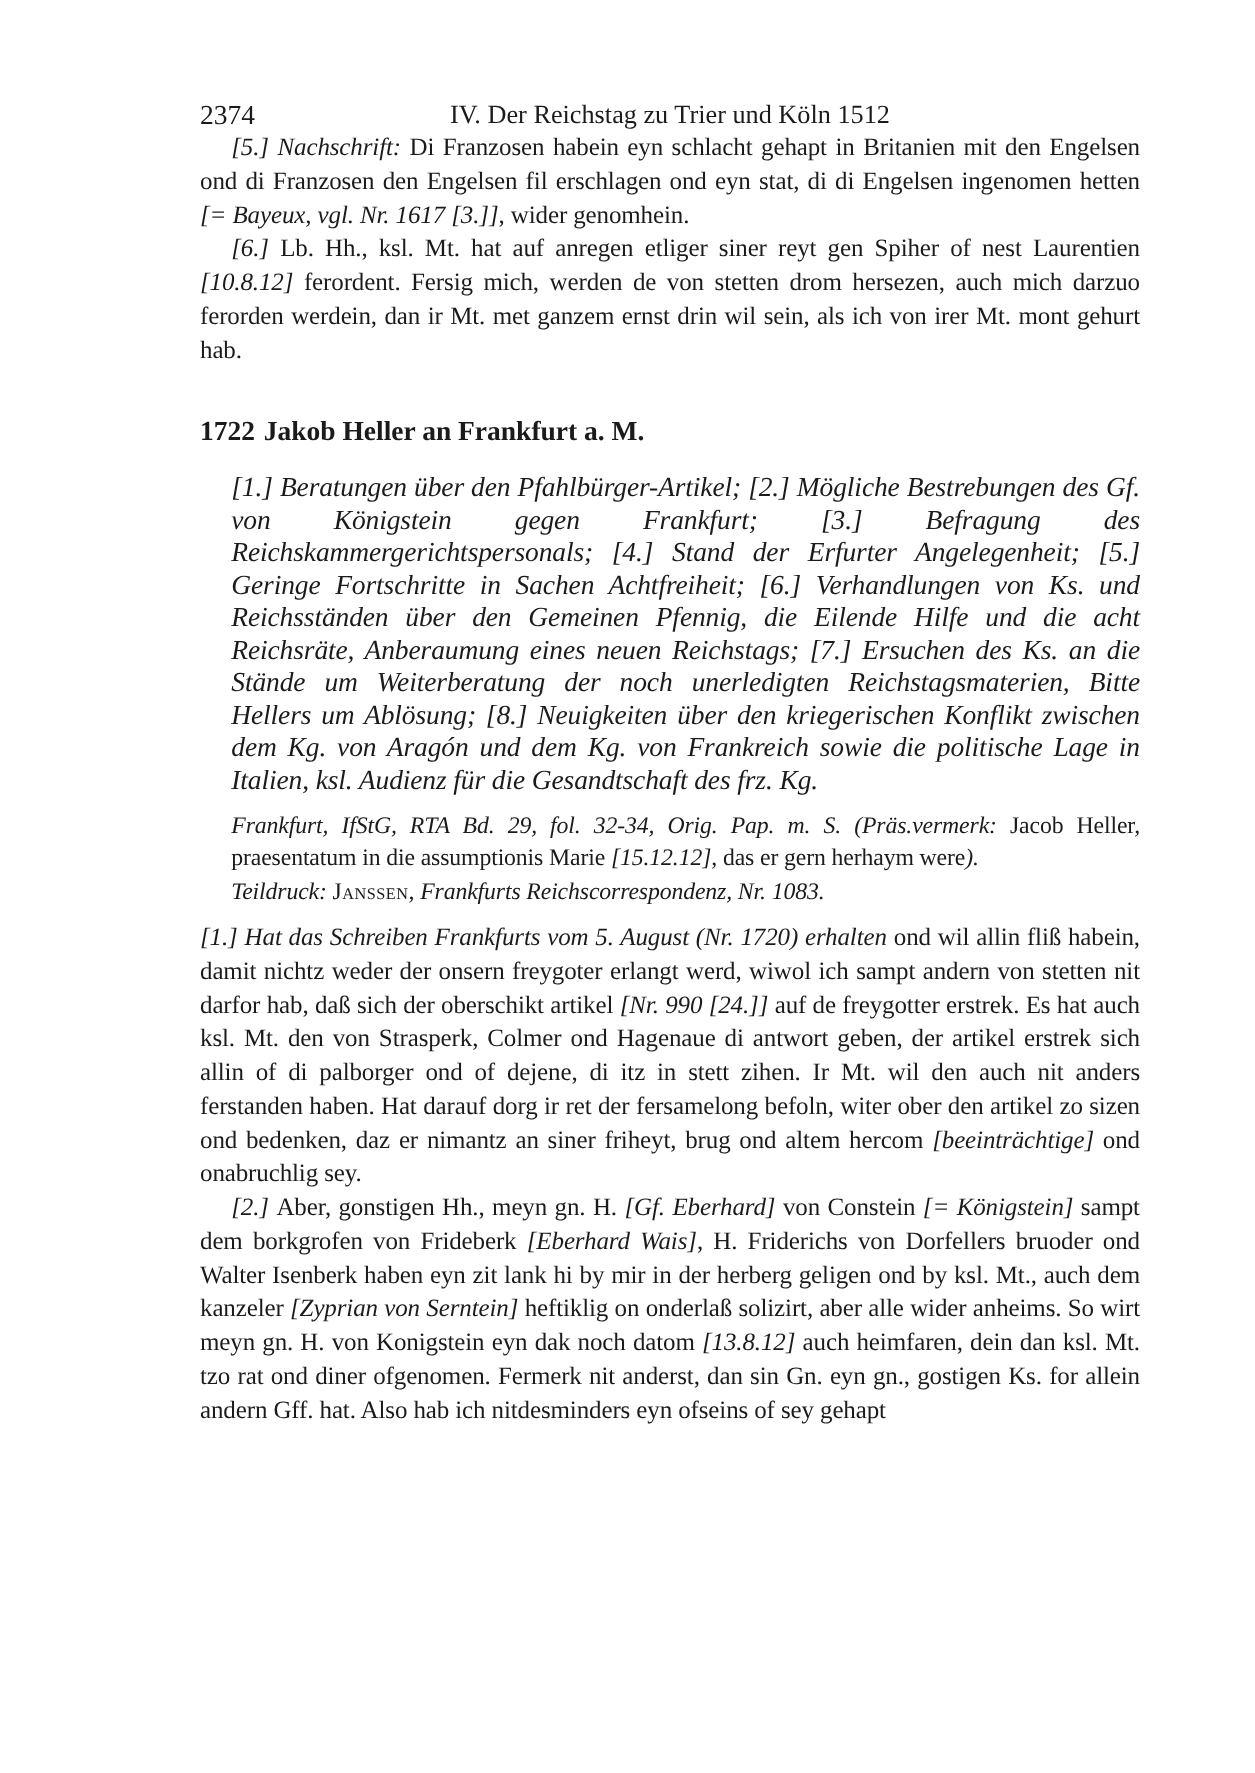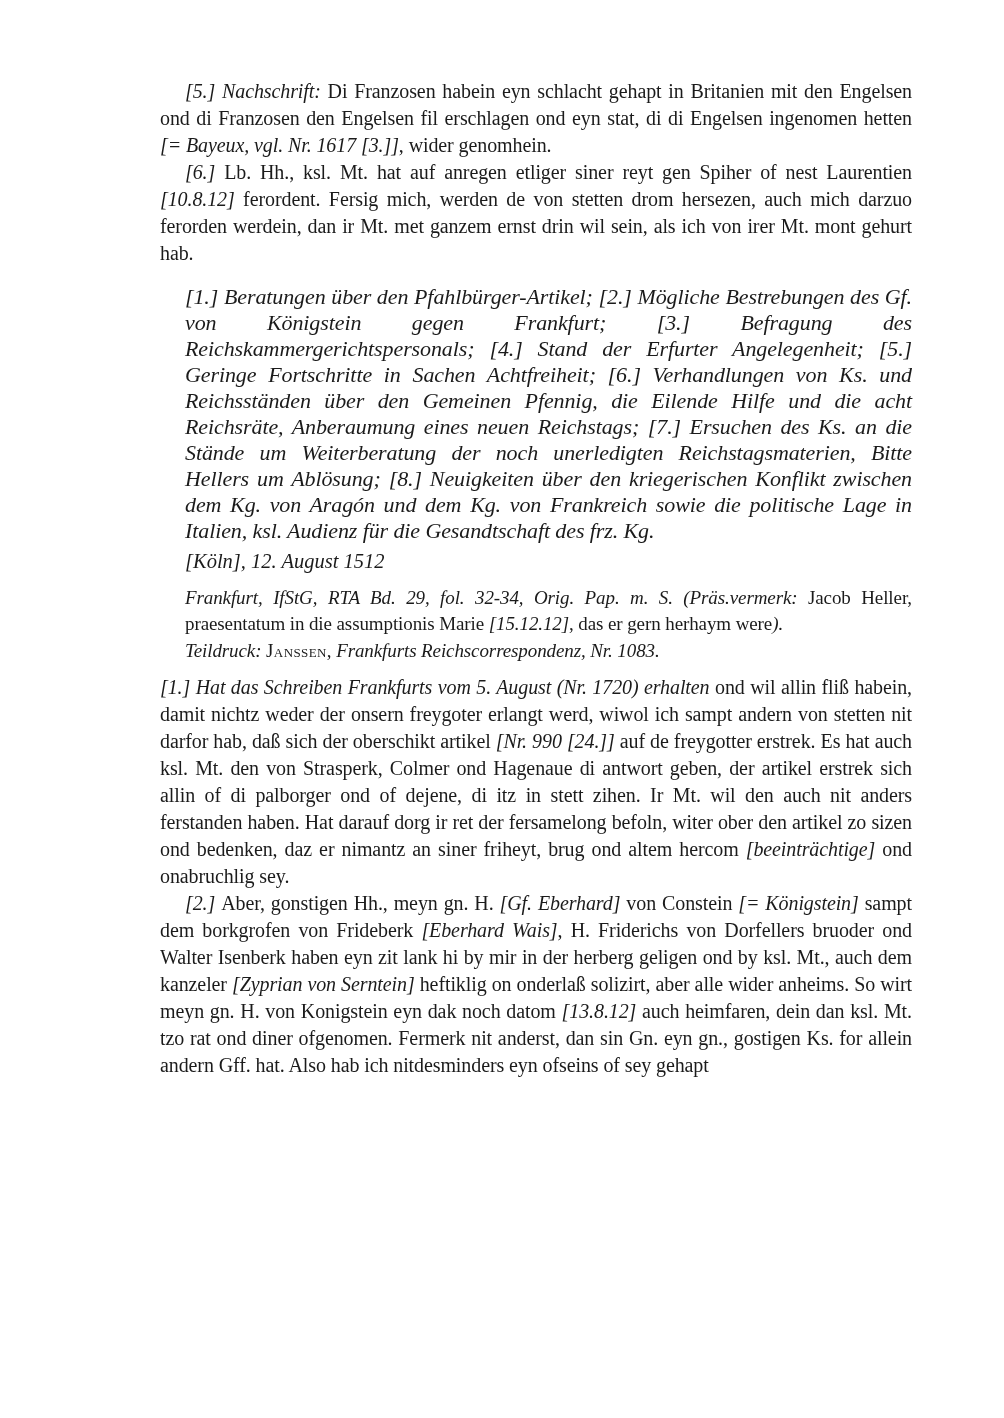--- a/index.html
+++ b/index.html
@@ -75,29 +75,35 @@
   .run-r { font-style: normal; }
   .run-i { font-style: italic; }
   .run-sc { font-style: normal; font-variant: small-caps; letter-spacing: 0.4px; }
 </style>
 </head>
 <body>
 
 <div class="page">
   <div class="textblock">
 
+    <div class="running-head">
+      <span class="pagenum">2374</span>
+      <span class="runtitle">IV. Der Reichstag zu Trier und Köln 1512</span>
+    </div>
 
     <p class="par indent first-par"><span class="run-i">[5.] Nachschrift: </span><span class="run-r">Di Franzosen habein eyn schlacht gehapt in Britanien mit den Engelsen ond di Franzosen den Engelsen fil erschlagen ond eyn stat, di di Engelsen ingenomen hetten </span><span class="run-i">[= Bayeux, vgl. Nr. 1617 [3.]]</span><span class="run-r">, wider genomhein.</span></p>
 
     <p class="par indent"><span class="run-i">[6.] </span><span class="run-r">Lb. Hh., ksl. Mt. hat auf anregen etliger siner reyt gen Spiher of nest Laurentien </span><span class="run-i">[10.8.12]</span><span class="run-r"> ferordent. Fersig mich, werden de von stetten drom hersezen, auch mich darzuo ferorden werdein, dan ir Mt. met ganzem ernst drin wil sein, als ich von irer Mt. mont gehurt hab.</span></p>
 
+    <h2 class="entry-head">
+      <span class="entry-num">1722</span><span class="entry-title">Jakob Heller an Frankfurt a. M.</span>
+    </h2>
 
     <p class="summary"><span class="run-i">[1.] Beratungen über den Pfahlbürger-Artikel; [2.] Mögliche Bestrebungen des Gf. von Königstein gegen Frankfurt; [3.] Befragung des Reichskammergerichtspersonals; [4.] Stand der Erfurter Angelegenheit; [5.] Geringe Fortschritte in Sachen Achtfreiheit; [6.] Verhandlungen von Ks. und Reichsständen über den Gemeinen Pfennig, die Eilende Hilfe und die acht Reichsräte, Anberaumung eines neuen Reichstags; [7.] Ersuchen des Ks. an die Stände um Weiterberatung der noch unerledigten Reichstagsmaterien, Bitte Hellers um Ablösung; [8.] Neuigkeiten über den kriegerischen Konflikt zwischen dem Kg. von Aragón und dem Kg. von Frankreich sowie die politische Lage in Italien, ksl. Audienz für die Gesandtschaft des frz. Kg.</span></p>
 
-    <p class="dateline">[Köln], 12. August 1512</p>
 
     <p class="source"><span class="run-i">Frankfurt, IfStG, RTA Bd. 29, fol. 32-34, Orig. Pap. m. S. (Präs.vermerk: </span><span class="run-r">Jacob Heller, praesentatum in die assumptionis Marie </span><span class="run-i">[15.12.12]</span><span class="run-r">, das er gern herhaym were</span><span class="run-i">).</span></p>
 
     <p class="source teildruck"><span class="run-i">Teildruck: </span><span class="run-sc">Janssen</span><span class="run-r">, </span><span class="run-i">Frankfurts Reichscorrespondenz, Nr. 1083.</span></p>
 
     <p class="par body-par"><span class="run-i">[1.] Hat das Schreiben Frankfurts vom 5. August (Nr. 1720) erhalten </span><span class="run-r">ond wil allin fliß habein, damit nichtz weder der onsern freygoter erlangt werd, wiwol ich sampt andern von stetten nit darfor hab, daß sich der oberschikt artikel </span><span class="run-i">[Nr. 990 [24.]]</span><span class="run-r"> auf de freygotter erstrek. Es hat auch ksl. Mt. den von Strasperk, Colmer ond Hagenaue di antwort geben, der artikel erstrek sich allin of di palborger ond of dejene, di itz in stett zihen. Ir Mt. wil den auch nit anders ferstanden haben. Hat darauf dorg ir ret der fersamelong befoln, witer ober den artikel zo sizen ond bedenken, daz er nimantz an siner friheyt, brug ond altem hercom </span><span class="run-i">[beeinträchtige]</span><span class="run-r"> ond onabruchlig sey.</span></p>
 
     <p class="par indent"><span class="run-i">[2.] </span><span class="run-r">Aber, gonstigen Hh., meyn gn. H. </span><span class="run-i">[Gf. Eberhard]</span><span class="run-r"> von Constein </span><span class="run-i">[= Königstein]</span><span class="run-r"> sampt dem borkgrofen von Frideberk </span><span class="run-i">[Eberhard Wais]</span><span class="run-r">, H. Friderichs von Dorfellers bruoder ond Walter Isenberk haben eyn zit lank hi by mir in der herberg geligen ond by ksl. Mt., auch dem kanzeler </span><span class="run-i">[Zyprian von Serntein]</span><span class="run-r"> heftiklig on onderlaß solizirt, aber alle wider anheims. So wirt meyn gn. H. von Konigstein eyn dak noch datom </span><span class="run-i">[13.8.12]</span><span class="run-r"> auch heimfaren, dein dan ksl. Mt. tzo rat ond diner ofgenomen. Fermerk nit anderst, dan sin Gn. eyn gn., gostigen Ks. for allein andern Gff. hat. Also hab ich nitdesminders eyn ofseins of sey gehapt</span></p>
 
   </div>

